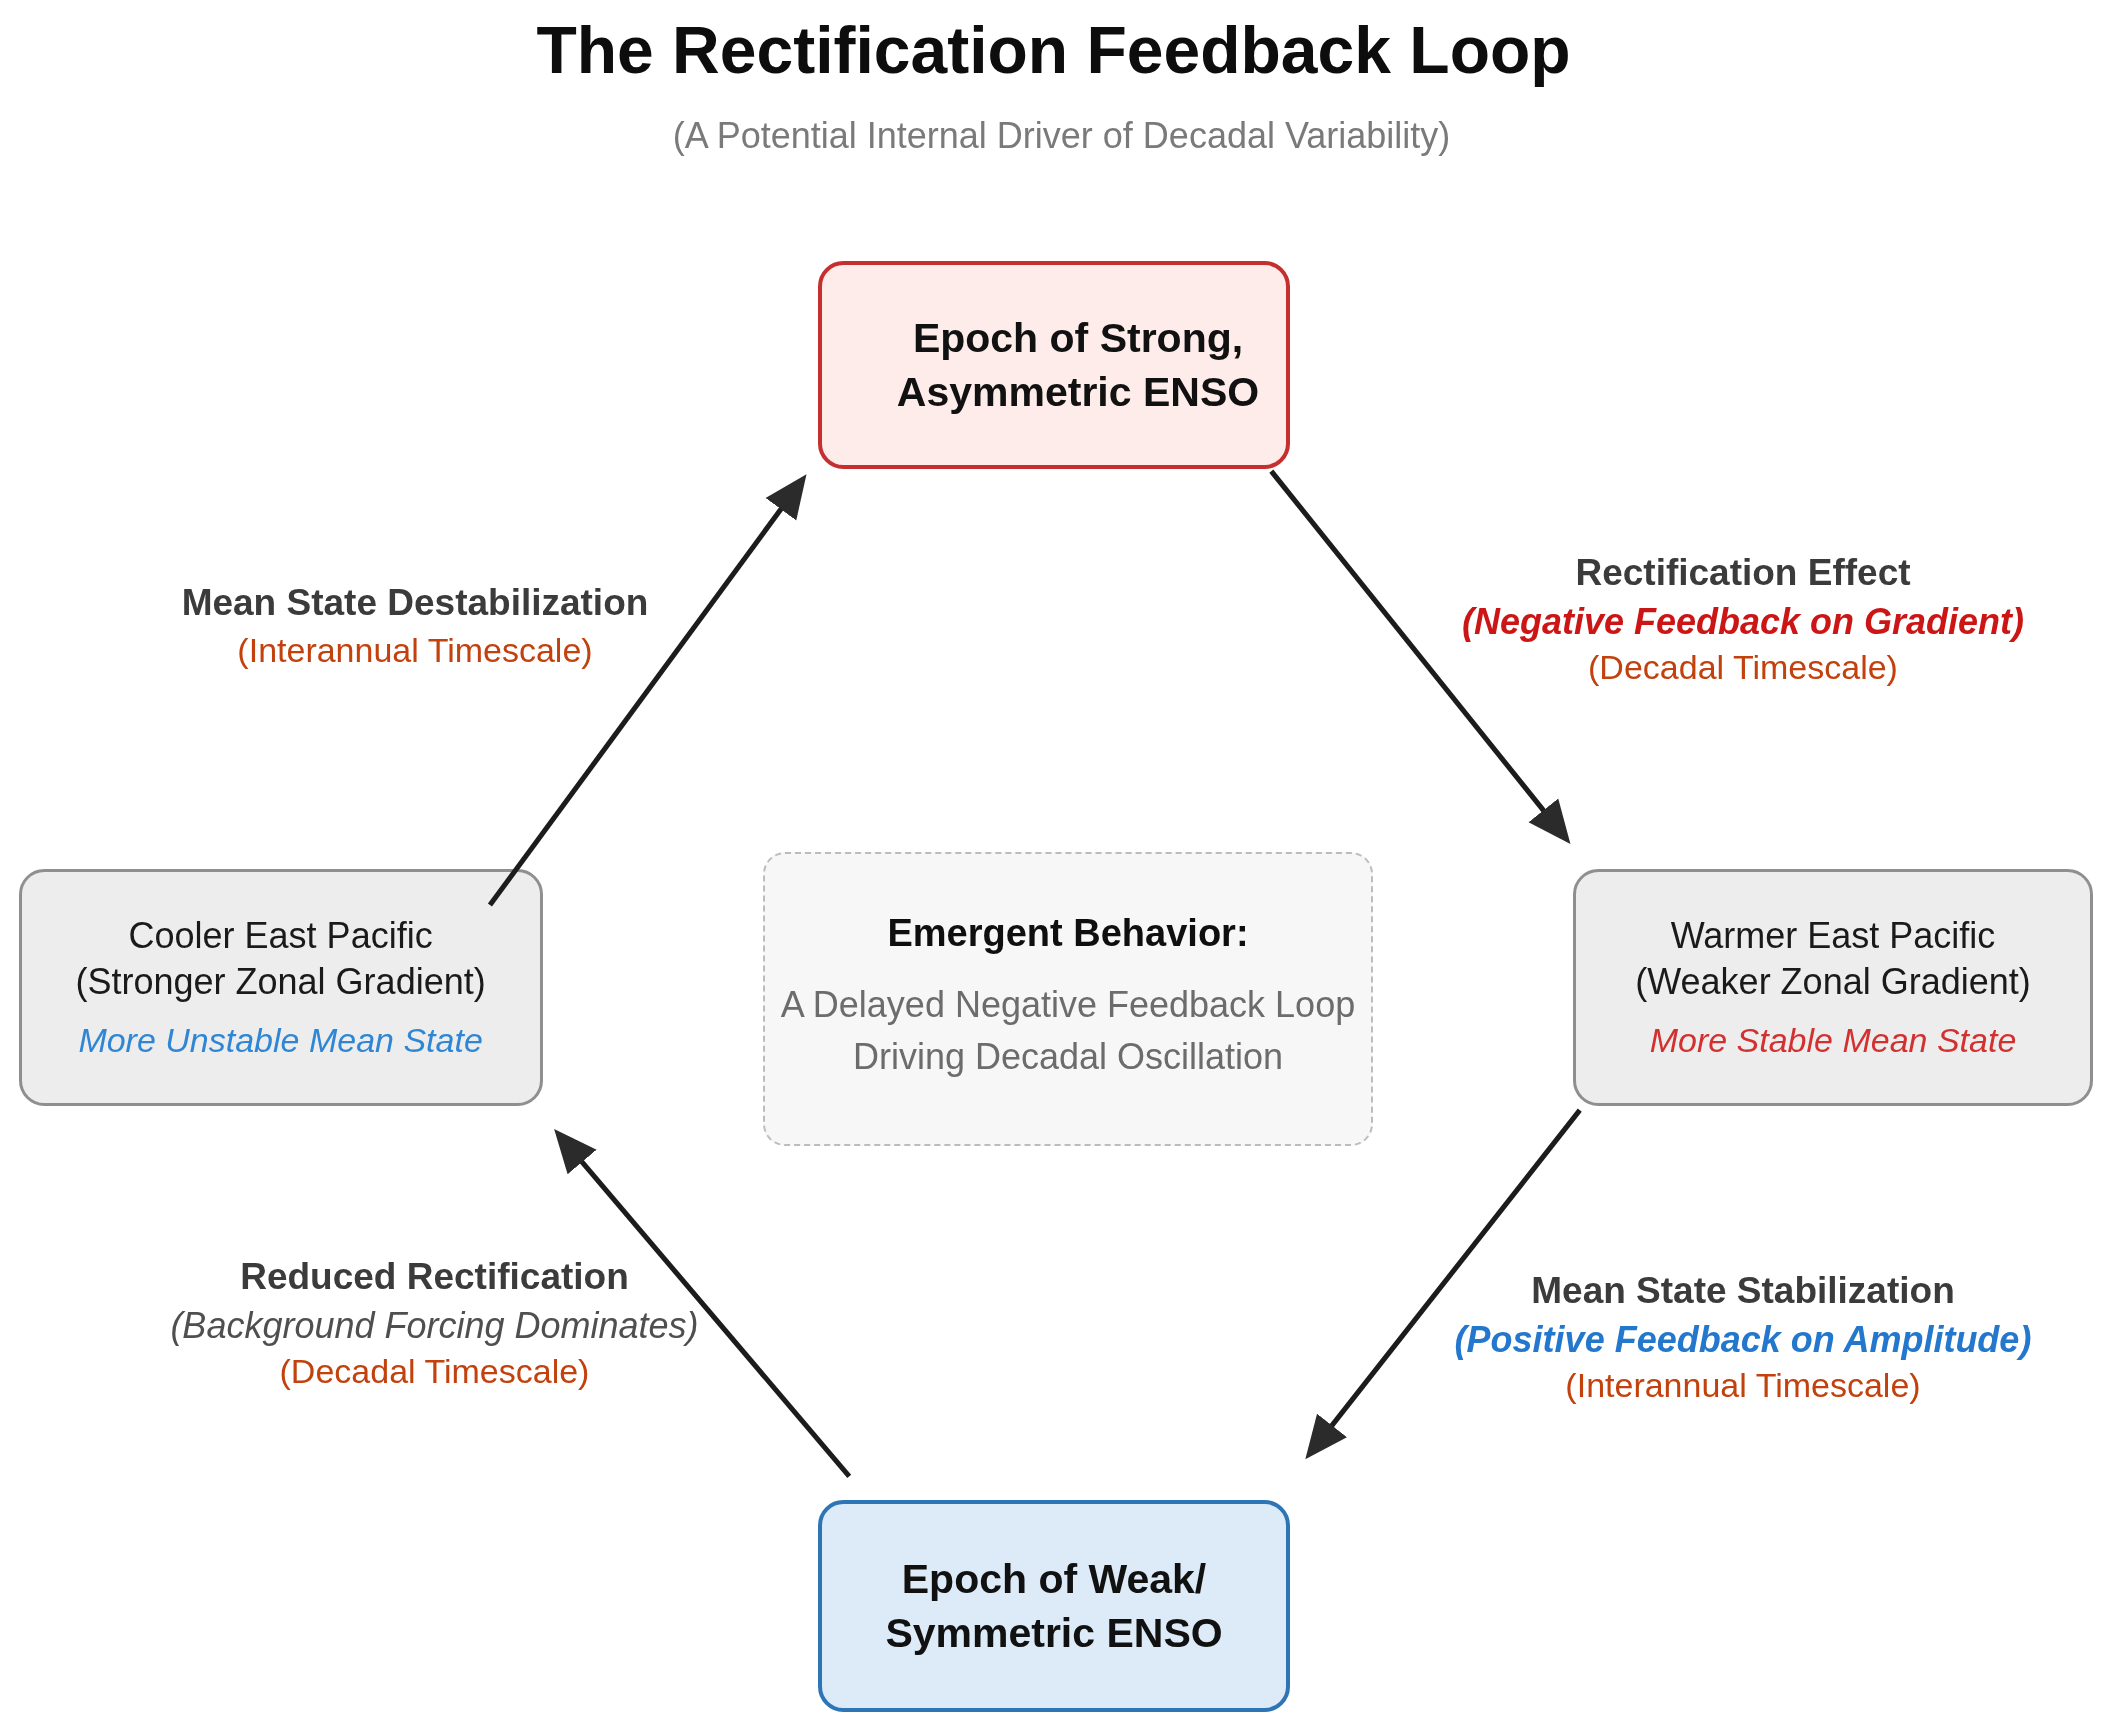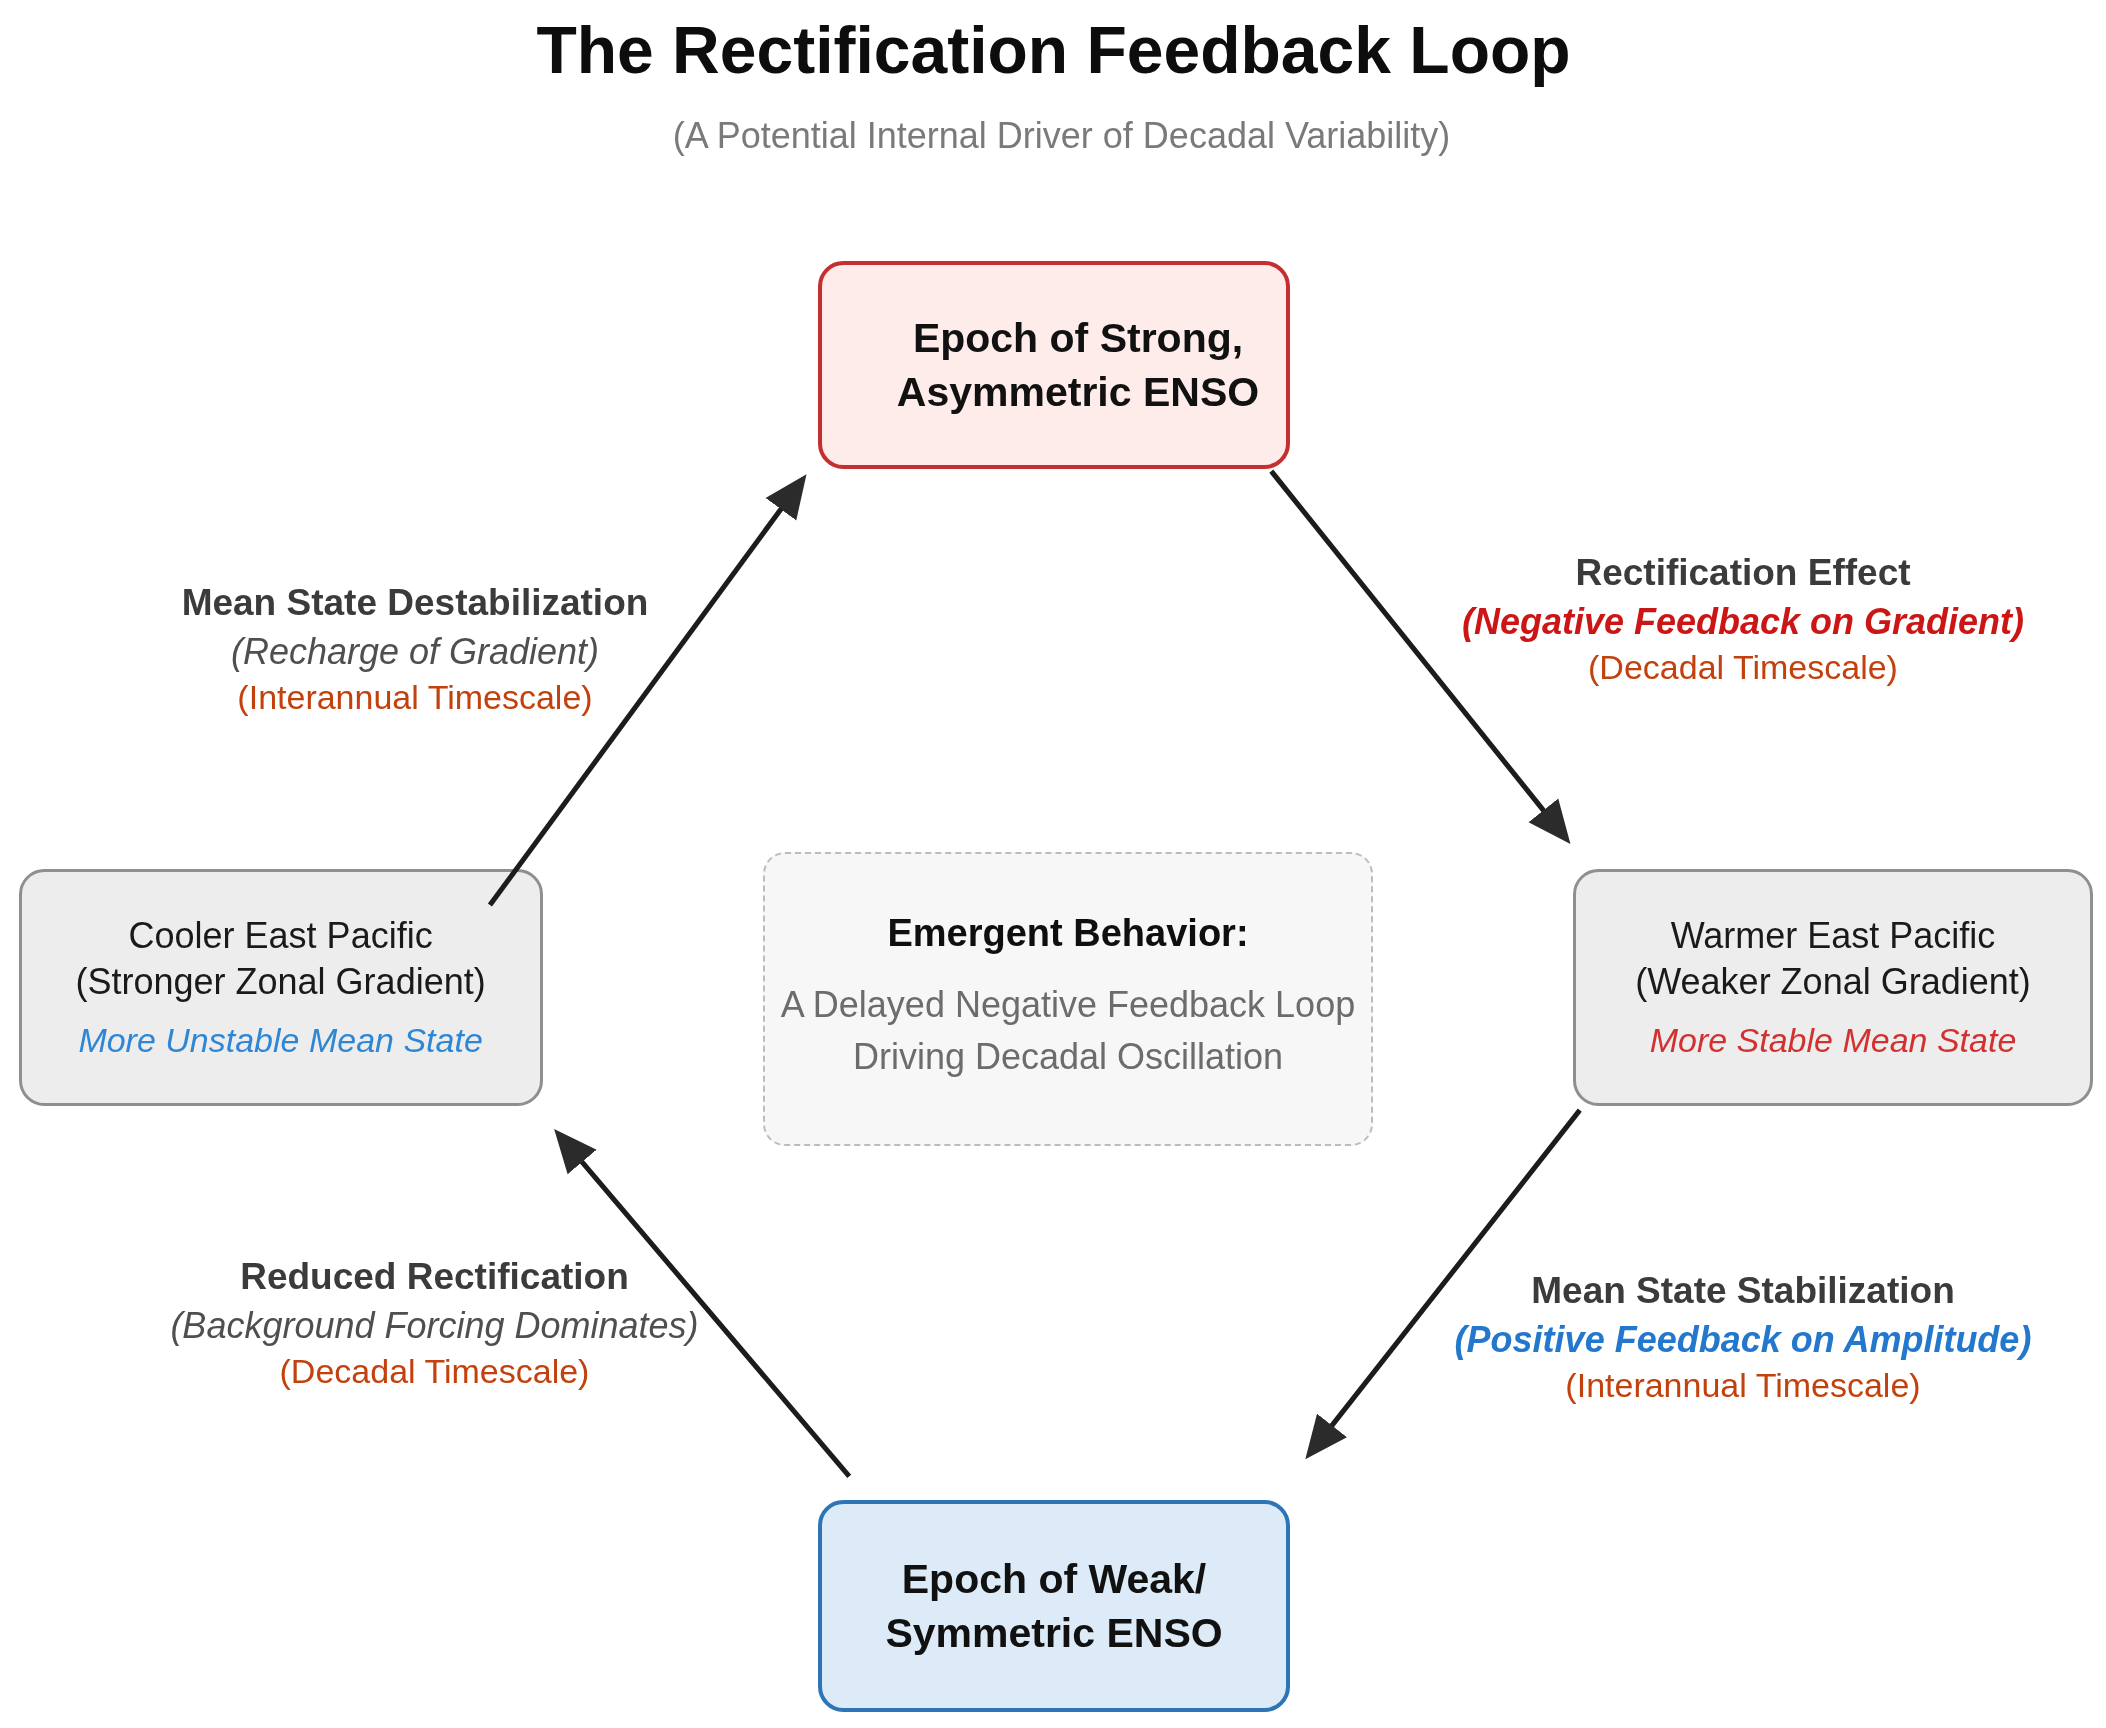--- a/index.html
+++ b/index.html
@@ -160,21 +160,20 @@
   </div>
 
   <div class="node node-center">
     <div class="center-heading">Emergent Behavior:</div>
     <div class="center-body">A Delayed Negative Feedback Loop</div>
     <div class="center-body">Driving Decadal Oscillation</div>
   </div>
 
   <div class="edge-label label-tl">
     <div class="edge-title">Mean State Destabilization</div>
-    <div class="edge-sub">(Recharge of Gradient)</div>
     <div class="edge-time">(Interannual Timescale)</div>
   </div>
 
   <div class="edge-label label-tr">
     <div class="edge-title">Rectification Effect</div>
     <div class="edge-sub red">(Negative Feedback on Gradient)</div>
     <div class="edge-time">(Decadal Timescale)</div>
   </div>
 
   <div class="edge-label label-bl">

